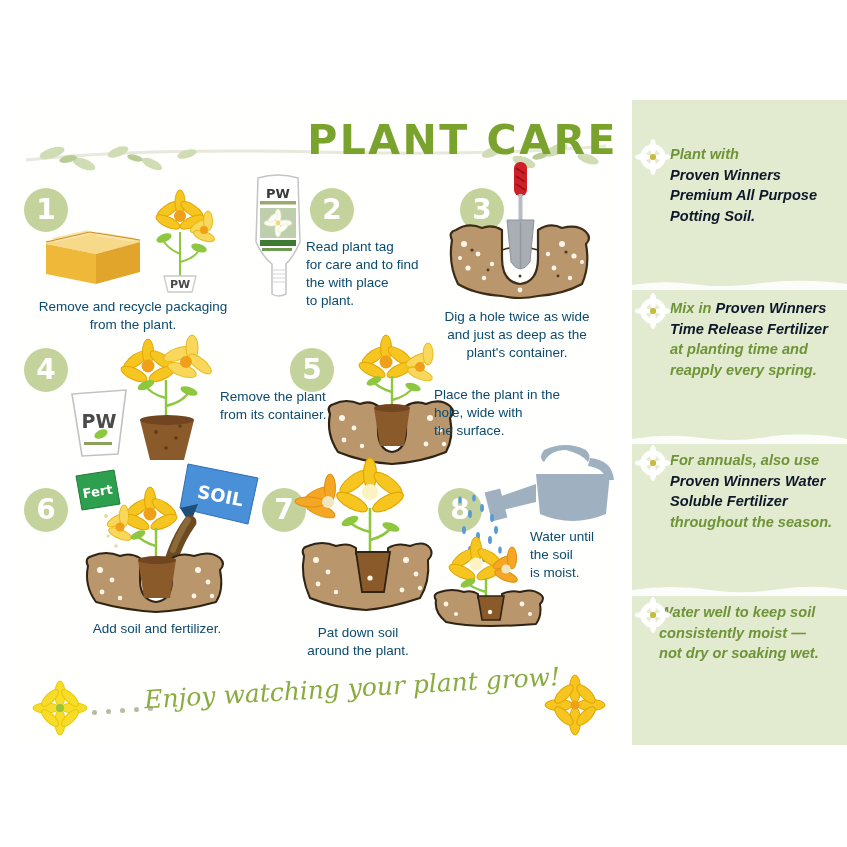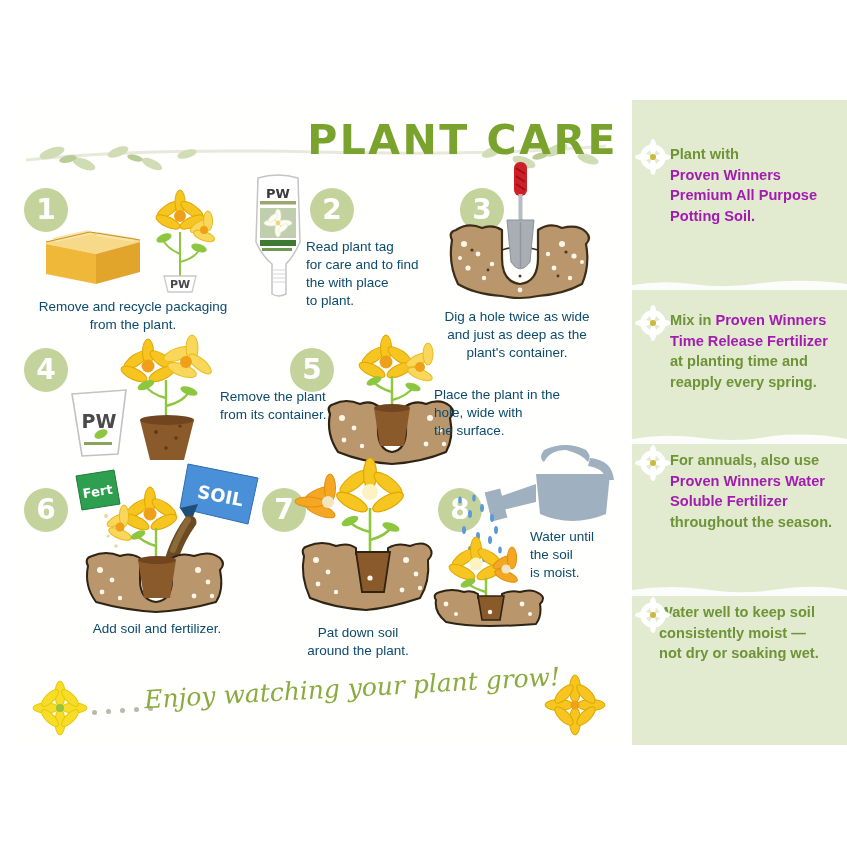--- a/index.html
+++ b/index.html
@@ -65,29 +65,30 @@
     position: absolute;
     left: 632px; top: 100px;
     width: 215px; height: 645px;
     background: #e2ebd0;
     overflow: hidden;
   }
   .tip {
     position: absolute;
     left: 0; width: 215px;
     padding: 0 10px 0 38px;
+    font-style: italic;
   }
   .tip-text {
     font-family: "Liberation Sans", sans-serif;
     font-size: 14.6px;
     line-height: 1.42;
     color: #6e9437;
     font-weight: bold;
   }
-  .tip-text .dk { color: #a21caf; }
+  .tip-text .dk { color: #0f172a; }
   .daisy { position: absolute; left: 4px; top: -4px; width: 34px; height: 34px; }
   .divider { position: absolute; left: 0; width: 215px; height: 12px; }
 
   
   .footer {
     position: absolute; left: 0; top: 560px;
     width: 604px; height: 70px;
   }
   .footer-text {
     position: absolute; left: 130px; top: 14px;
@@ -561,21 +562,21 @@
         <div>Plant with</div>
         <div class="dk">Proven Winners</div>
         <div class="dk">Premium All Purpose</div>
         <div class="dk">Potting Soil.</div>
       </div>
     </div>
     <svg class="divider" style="top:178px;" viewBox="0 0 215 12" preserveAspectRatio="none">
       <path d="M0 7 Q 30 2 60 6 Q 95 11 130 5 Q 170 0 215 6 L215 12 L0 12 Z" fill="#ffffff" opacity="0.9"></path>
     </svg>
 
-    <div class="tip" style="top:210px;">
+    <div class="tip" style="top:198px;">
       <svg class="daisy" viewBox="0 0 34 34">
         <g fill="#ffffff">
           <ellipse cx="17" cy="7" rx="3.2" ry="8"></ellipse>
             <ellipse cx="17" cy="27" rx="3.2" ry="8"></ellipse>
           <ellipse cx="7" cy="17" rx="8" ry="3.2"></ellipse>
             <ellipse cx="27" cy="17" rx="8" ry="3.2"></ellipse>
           <ellipse cx="10" cy="10" rx="7" ry="2.8" transform="rotate(-45 10 10)"></ellipse>
           <ellipse cx="24" cy="24" rx="7" ry="2.8" transform="rotate(-45 24 24)"></ellipse>
           <ellipse cx="24" cy="10" rx="7" ry="2.8" transform="rotate(45 24 10)"></ellipse>
           <ellipse cx="10" cy="24" rx="7" ry="2.8" transform="rotate(45 10 24)"></ellipse>

